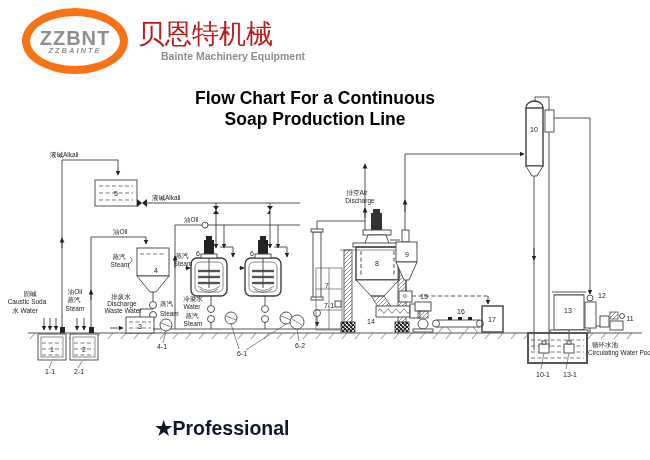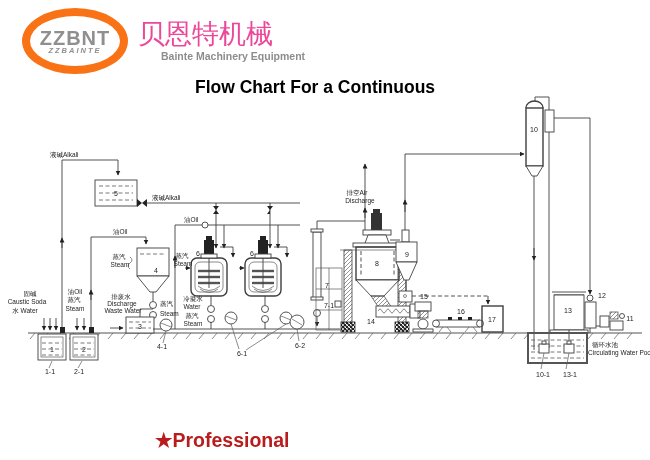--- a/index.html
+++ b/index.html
@@ -5,28 +5,28 @@
   html,body{margin:0;padding:0;background:#fff;}
   .stage{position:relative;width:650px;height:460px;background:#ffffff;overflow:hidden;
          font-family:"Liberation Sans", sans-serif;}
   
   .logo{position:absolute;left:22px;top:8px;display:flex;align-items:center;gap:10px;}
   .logo-oval{position:relative;width:90px;height:50px;border:8px solid #f97316;border-radius:50%;
              display:flex;align-items:center;justify-content:center;flex-direction:column;}
   .logo-brand{color:#8f8f8f;font-weight:bold;font-size:20px;letter-spacing:1px;line-height:18px;margin-top:2px;}
   .logo-sub{color:#8f8f8f;font-size:7.5px;font-weight:bold;letter-spacing:2px;line-height:8px;font-style:italic;}
   .logo-right{display:flex;flex-direction:column;}
-  .logo-cn{color:#ec4899;font-size:27px;line-height:28px;font-family:"DejaVu Serif", serif;}
+  .logo-cn{color:#b91c1c;font-size:27px;line-height:28px;font-family:"DejaVu Serif", serif;}
   .logo-en{color:#8d8d8d;font-size:10.5px;font-weight:bold;margin-top:2px;padding-left:23px;}
   
-  .title{position:absolute;left:0;right:20px;top:77px;text-align:center;color:#000;
+  .title{position:absolute;left:0;right:20px;top:88px;text-align:center;color:#000;
          font-weight:bold;font-size:17.5px;line-height:21px;}
   
-  .footer{position:absolute;left:155px;right:5px;bottom:8px;display:flex;justify-content:space-between;
-          color:#b91c1c;font-weight:bold;font-size:19.5px;gap:20px;}
+  .footer{position:absolute;left:155px;right:5px;bottom:20px;display:flex;justify-content:space-between;
+          color:#0f172a;font-weight:bold;font-size:19.5px;gap:20px;}
   
   svg{position:absolute;left:0;top:0;}
   text{fill:#1c1c1c;font-family:"Liberation Sans", sans-serif;}
   .lbl{font-size:6.5px;}
   .tag{font-size:7px;}
   .mid{text-anchor:middle;}
   .pipe{stroke:#3f3f3f;stroke-width:0.9;fill:none;}
   .thin{stroke:#5a5a5a;stroke-width:0.7;fill:none;}
   .thick{stroke:#3f3f3f;stroke-width:1.4;fill:none;}
   .water{stroke:#555;stroke-width:0.8;stroke-dasharray:4 2.5;fill:none;}
@@ -45,20 +45,21 @@
       <div class="logo-sub">ZZBAINTE</div>
     </div>
     <div class="logo-right">
       <div class="logo-cn">贝恩特机械</div>
       <div class="logo-en">Bainte Machinery Equipment</div>
     </div>
   </div>
 
   <div class="title">
     <div>Flow Chart For a Continuous</div>
+    <div>Soap Production Line</div>
   </div>
 
   <svg width="650" height="460" viewBox="0 0 650 460">
     <defs>
       <marker id="arr" markerWidth="6" markerHeight="6" refX="4.5" refY="2.5" orient="auto" markerUnits="userSpaceOnUse">
         <path d="M0,0 L5,2.5 L0,5 Z" fill="#222"></path>
       </marker>
       <pattern id="hatch" width="4" height="4" patternUnits="userSpaceOnUse">
         <path d="M0,4 L4,0" stroke="#666" stroke-width="0.7"></path>
       </pattern>

